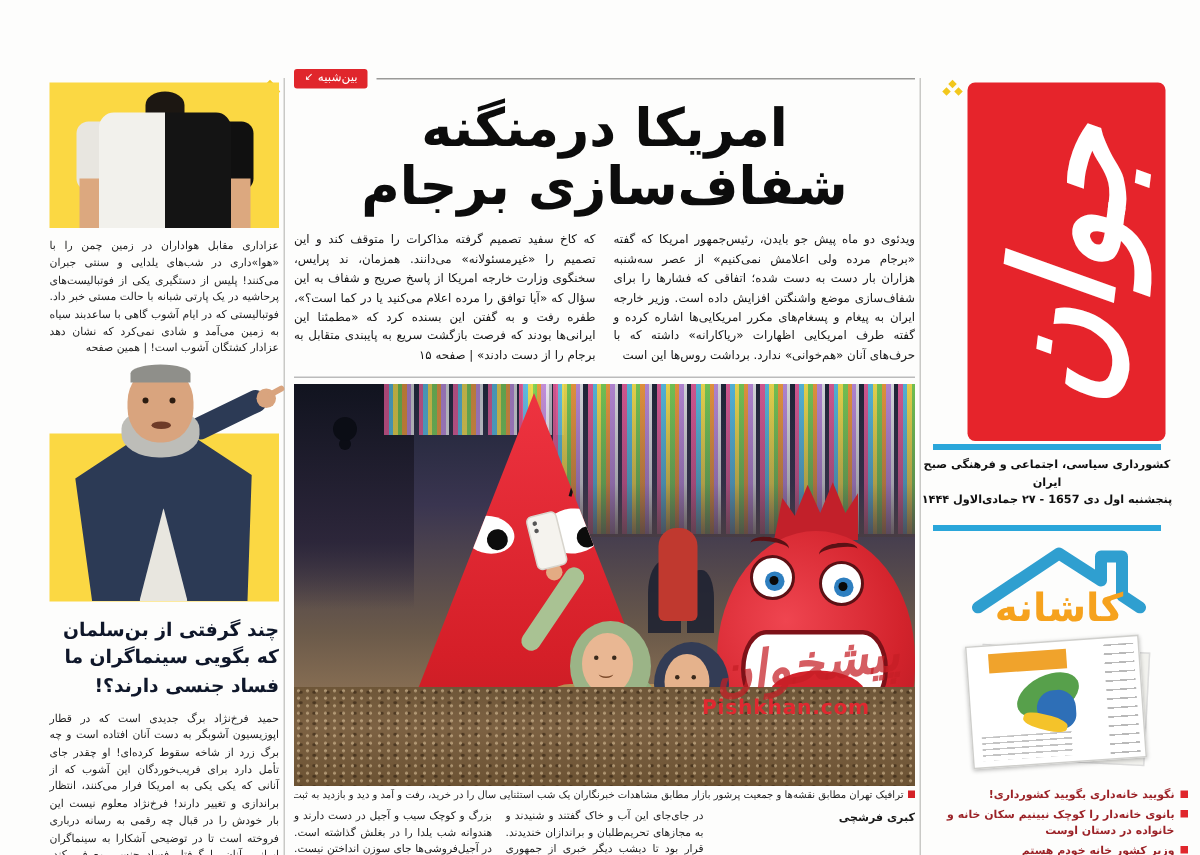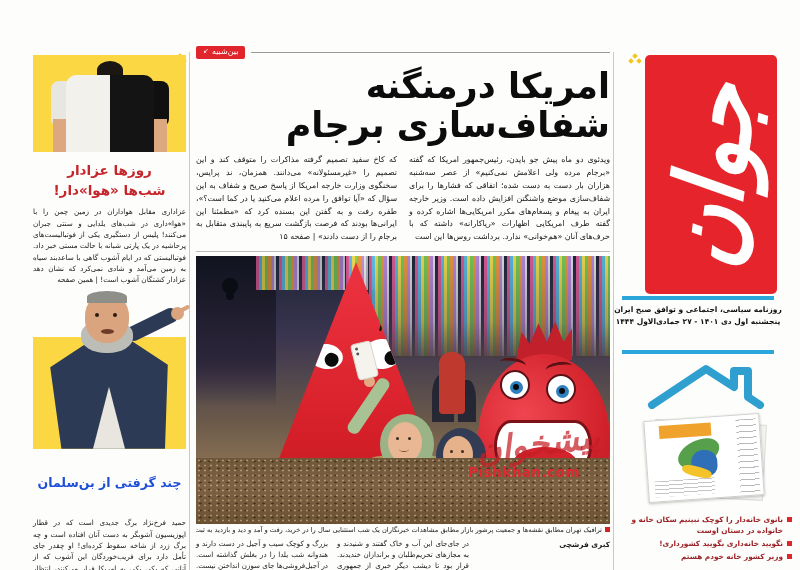--- a/index.html
+++ b/index.html
@@ -48,21 +48,21 @@
   .kash-list{ width:172px; margin-top:8px; list-style:none; }
   .kash-list li{ display:flex; direction:rtl; gap:4px; font-size:7.3px; font-weight:700; color:#9b2227; line-height:1.5; margin-bottom:2px; }
   .sq{ flex:none; width:5px; height:5px; background:#e0262c; margin-top:2px; }
 
   
   .center{ position:absolute; left:196px; top:45px; width:414px; height:525px; }
   .kicker-row{ direction:ltr; display:flex; align-items:center; gap:6px; height:14px; }
   .kicker{ background:#e0262c; color:#fff; font-size:8px; padding:2px 7px 3px; border-radius:2px; display:flex; align-items:center; gap:3px; line-height:1; }
   .kicker .arr{ font-size:7px; }
   .kicker-rule{ flex:1; border-top:1px solid #9a9a98; margin-top:1px; }
-  .headline{ margin-top:8px; font-size:35px; font-weight:800; color:#0c0c0c; line-height:1.12; letter-spacing:-1px; }
+  .headline{ margin-top:8px; font-size:35px; font-weight:800; text-align:center; color:#0c0c0c; line-height:1.12; letter-spacing:-1px; }
   .intro{ display:flex; direction:rtl; gap:12px; margin-top:9px; }
   .intro p{ flex:1; font-size:7.9px; line-height:1.62; text-align:justify; color:#161616; }
   .center-rule{ border-top:1px solid #bbb; margin-top:7px; }
 
   .photo{ position:relative; margin-top:4px; height:268px; overflow:hidden;
     background:linear-gradient(180deg,#1d2436 0%,#3a3550 30%,#6b5a4a 62%,#8a7054 78%,#7d6243 100%); }
   .building{ position:absolute; left:0; top:0; width:80px; height:150px;
     background:linear-gradient(180deg,#10121d,#2a2438 70%, rgba(42,36,56,0)); opacity:.92; }
   .lamp{ position:absolute; left:26px; top:22px; width:16px; height:16px; background:#0b0d15; border-radius:50%; box-shadow:0 10px 0 -4px #0b0d15; }
   .streamers{ position:absolute; top:0; height:100px; left:150px; right:0;
@@ -153,21 +153,21 @@
     clip-path:polygon(50% 0,100% 100%,0 100%); }
   .man-head{ position:absolute; left:52px; top:0; width:44px; height:50px; background:#d9a47e; border-radius:46%; }
   .man-hair{ position:absolute; left:54px; top:-2px; width:40px; height:12px; background:#8f8f8a; border-radius:50% 50% 0 0; }
   .man-beard{ position:absolute; left:48px; top:28px; width:52px; height:32px; background:#bdbdb8; border-radius:40% 40% 48% 48%; }
   .man-mouth{ position:absolute; left:68px; top:36px; width:13px; height:5px; background:#6e3b28; border-radius:50%; }
   .man-eye{ position:absolute; width:4px; height:4px; background:#2c1c10; border-radius:50%; top:20px; }
   .man-eye.l{ left:62px; } .man-eye.r{ left:80px; }
   .man-arm{ position:absolute; right:6px; top:24px; width:56px; height:15px; background:#2c3a55; border-radius:8px; transform:rotate(-26deg); }
   .man-hand{ position:absolute; right:2px; top:14px; width:13px; height:13px; background:#d9a47e; border-radius:50%; }
   .man-finger{ position:absolute; right:-4px; top:14px; width:12px; height:4px; background:#d9a47e; border-radius:2px; transform:rotate(-28deg); }
-  .sb-title2{ margin-top:25px; font-size:12.5px; font-weight:bold; color:#1d4ed8; text-align:center; line-height:1.5; }
+  .sb-title2{ margin-top:10px; font-size:12.5px; font-weight:bold; color:#0f172a; line-height:1.5; }
 </style>
 </head>
 <body>
 
 <div class="page">
 
   <div class="vdiv" style="left:189px"></div>
   <div class="vdiv" style="left:613px"></div>
 
   <div class="ornament" style="left:174px; top:54px">
@@ -179,48 +179,49 @@
       <i></i>
       <i></i>
       <i></i>
     </div>
 
   <div class="logo-box">
     <span>جوان</span>
   </div>
   <div class="blue-bar" style="top:296px"></div>
   <div class="paper-info">
-    <div>روزنامه سیاسی، اجتماعی و توافق صبح ایران</div>
-    <div>پنجشنبه اول دی ۱۴۰۱ - ۲۷ جمادی‌الاول ۱۴۴۴</div>
+    <div>کشورداری سیاسی، اجتماعی و فرهنگی صبح ایران</div>
+    <div>پنجشنبه اول دی 1657 - ۲۷ جمادی‌الاول ۱۴۴۴</div>
   </div>
   <div class="blue-bar" style="top:350px"></div>
 
   <div class="kashaneh">
     <svg width="120" height="52" viewBox="0 0 120 52">
       <path d="M6 48 L60 12 L88 30 L88 14 L102 14 L102 40 L114 48" fill="none" stroke="#2f9fd0" stroke-width="8" stroke-linejoin="round" stroke-linecap="round"></path>
     </svg>
+    <div class="kash-brand">کاشانه</div>
     <div class="thumb-wrap">
       <div class="thumb-back"></div>
       <div class="thumb">
         <div class="t-col"></div>
           <div class="t-title"></div>
           <div class="t-leaf"></div>
         <div class="t-parrot"></div>
           <div class="t-accent"></div>
           <div class="t-rows"></div>
       </div>
     </div>
     <ul class="kash-list">
       <li>
           <span class="sq"></span>
-          <span>بانوی خانه‌دار را کوچک نبینیم سکان خانه و خانواده در دستان اوست</span>
+          <span>نگویید خانه‌داری بگویید کشورداری!</span>
         </li>
       <li>
           <span class="sq"></span>
-          <span>نگویید خانه‌داری بگویید کشورداری!</span>
+          <span>بانوی خانه‌دار را کوچک نبینیم سکان خانه و خانواده در دستان اوست</span>
         </li>
       <li>
           <span class="sq"></span>
           <span>وزیر کشور خانه خودم هستم</span>
         </li>
 
     </ul>
 
   </div>
 
@@ -339,41 +340,38 @@
 
     <div class="shirt-box">
       <div class="shirt-head"></div>
       <div class="sleeve l"></div>
         <div class="sleeve r"></div>
       <div class="armskin l"></div>
         <div class="armskin r"></div>
       <div class="shirt"></div>
     </div>
 
-    <h3 class="sb-title1">
-      <span>روزها عزادار</span><br>
-      <span>شب‌ها «هوا»دار!</span>
-    </h3>
     <p class="sb-body">عزاداری مقابل هواداران در زمین چمن را با «هوا»داری در شب‌های یلدایی و سنتی جبران می‌کنند! پلیس از دستگیری یکی از فوتبالیست‌های پرحاشیه در یک پارتی شبانه با حالت مستی خبر داد. فوتبالیستی که در ایام آشوب گاهی با ساعدبند سیاه به زمین می‌آمد و شادی نمی‌کرد که نشان دهد عزادار کشتگان آشوب است! | همین صفحه</p>
 
     <div class="man-box">
       <div class="man-yellow"></div>
       <div class="man-suit"></div>
       <div class="man-shirt"></div>
       <div class="man-arm"></div>
       <div class="man-hand"></div>
       <div class="man-finger"></div>
       <div class="man-beard"></div>
       <div class="man-head"></div>
       <div class="man-hair"></div>
       <div class="man-eye l"></div>
         <div class="man-eye r"></div>
       <div class="man-mouth"></div>
     </div>
 
     <h3 class="sb-title2">
       <span>چند گرفتی از بن‌سلمان</span><br>
-      <br>
+      <span>که بگویی سینماگران ما</span><br>
+      <span>فساد جنسی دارند؟!</span>
     </h3>
     <p class="sb-body">حمید فرخ‌نژاد برگ جدیدی است که در قطار اپوزیسیون آشوبگر به دست آنان افتاده است و چه برگ زرد از شاخه سقوط کرده‌ای! او چقدر جای تأمل دارد برای فریب‌خوردگان این آشوب که از آنانی که یکی یکی به امریکا فرار می‌کنند، انتظار براندازی و تغییر دارند! فرخ‌نژاد معلوم نیست این بار خودش را در قبال چه رقمی به رسانه درباری فروخته است تا در توضیحی آشکارا به سینماگران ایرانی، آنان را گرفتار فساد جنسی معرفی کند. واضح است که سینماگران هم مثل ورزشکاران و پزشکان و بازاریان و هر قشر و صنف دیگری، زیست خوب و بد دارند اما در کشوری با سابقه فرهنگی و دینی ایران، اقشار و اصناف عموما زندگی اخلاقی و اصولی و ستودنی دارند. حالا فرخ‌نژاد حرف مجری رسانه درباری را که می‌گوید «من می‌دونم، تو هم می‌دونی که بسیاری از</p>
   </div>
 
 </div>
 
 </body></html>

